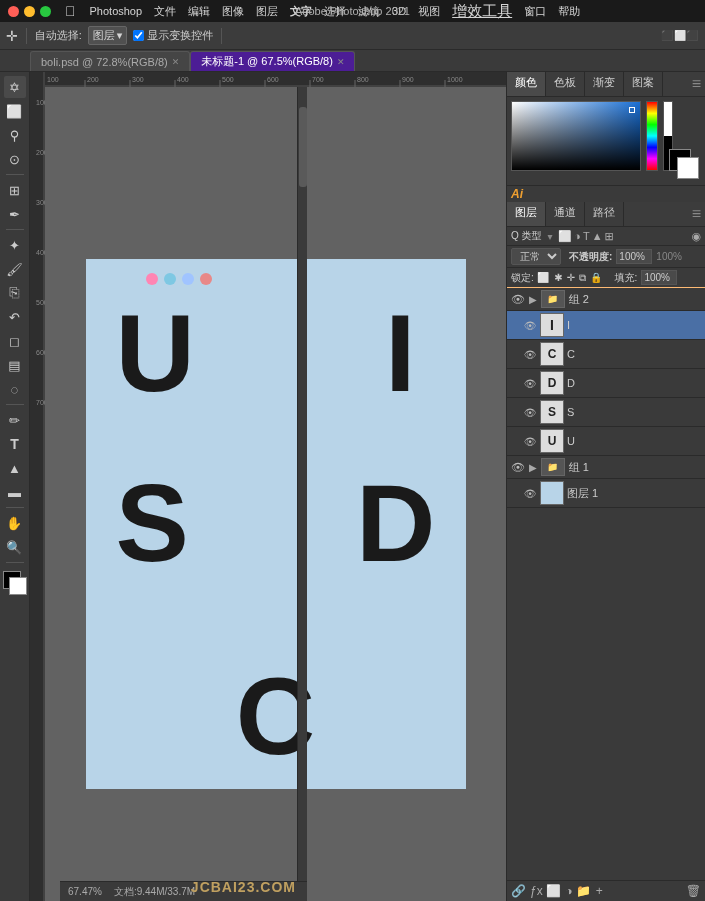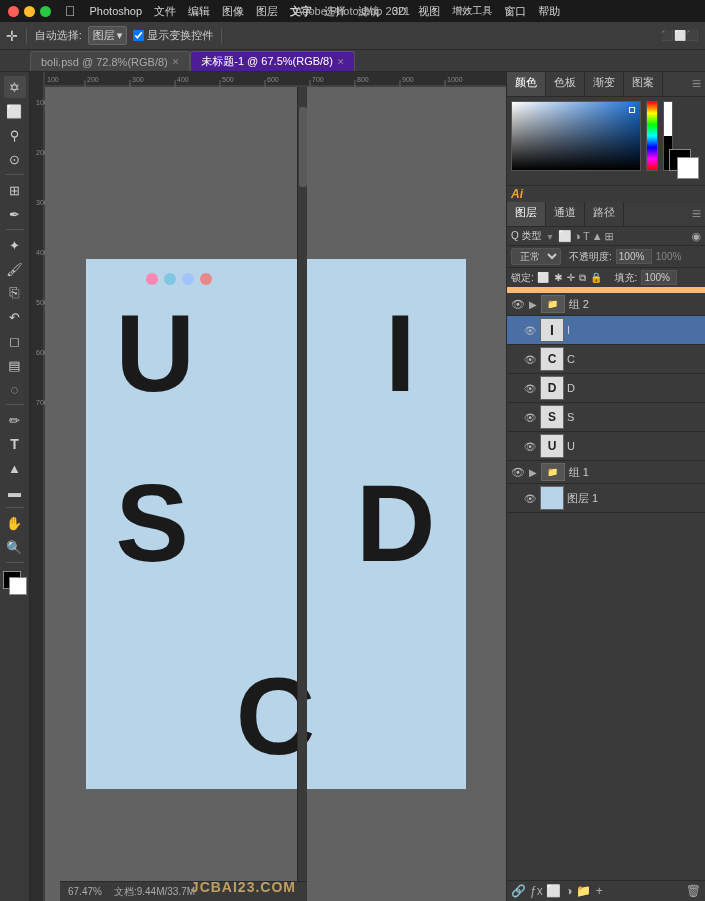--- a/index.html
+++ b/index.html
@@ -454,21 +454,21 @@
       font-size: 10px;
       padding: 1px 4px;
     }
     .layer-props {
       display: flex;
       align-items: center;
       padding: 2px 4px;
       gap: 4px;
       font-size: 10px;
       color: #ccc;
-      border-bottom: 6px solid #fdba74;
+      border-bottom: 1px solid #fdba74;
       flex-wrap: wrap;
     }
 
     
     .layers-list {
       flex: 1;
       overflow-y: auto;
       background: #3a3a3a;
     }
     .layer-group {
@@ -603,21 +603,21 @@
     <span style="font-size:11px; color:#d4d4d4; cursor:pointer;">Photoshop</span>
     <span style="font-size:11px; color:#d4d4d4; cursor:pointer;">文件</span>
     <span style="font-size:11px; color:#d4d4d4; cursor:pointer;">编辑</span>
     <span style="font-size:11px; color:#d4d4d4; cursor:pointer;">图像</span>
     <span style="font-size:11px; color:#d4d4d4; cursor:pointer;">图层</span>
     <span style="font-size:11px; color:#d4d4d4; cursor:pointer;font-weight:bold;">文字</span>
     <span style="font-size:11px; color:#d4d4d4; cursor:pointer;">选择</span>
     <span style="font-size:11px; color:#d4d4d4; cursor:pointer;">滤镜</span>
     <span style="font-size:11px; color:#d4d4d4; cursor:pointer;">3D</span>
     <span style="font-size:11px; color:#d4d4d4; cursor:pointer;">视图</span>
-    <span style="font-size:10px; color:#d4d4d4; cursor:pointer;">增效工具</span>
+    <span style="font-size:15px; color:#d4d4d4; cursor:pointer;text-decoration:underline;">增效工具</span>
     <span style="font-size:11px; color:#d4d4d4; cursor:pointer;">窗口</span>
     <span style="font-size:11px; color:#d4d4d4; cursor:pointer;">帮助</span>
   </div>
   <div class="title-center">Adobe Photoshop 2021</div>
 </div>
 
 <div id="toolbar">
 
   <span style="font-size:14px; color:#ccc; cursor:pointer;">✛</span>
   <div class="toolbar-sep"></div>
@@ -830,21 +830,21 @@
         <span style="font-size:11px; color:#aaa;">T</span>
         <span style="font-size:11px; color:#aaa;">▲</span>
         <span style="font-size:11px; color:#aaa;">⊞</span>
         <span style="margin-left:auto; font-size:11px; color:#aaa;">◉</span>
       </div>
 
       <div class="layer-mode">
         <select class="layer-mode-select">
           <option>正常</option>
         </select>
-        <span style="margin-left:4px; font-size:10px; color:#ccc;">不透明度:</span>
+        <span style="margin-left:4px; font-size:10px; color:#ccc;font-weight:bold;">不透明度:</span>
         <input type="text" value="100%" style="width: 36px; background: rgb(74, 74, 74); border: 1px solid rgb(85, 85, 85); color: rgb(204, 204, 204); font-size: 10px; padding: 1px 2px;">
         <span style="font-size:10px; color:#888;">100%</span>
       </div>
 
       <div class="layer-props">
         <span style="font-size:10px; color:#ccc;">锁定:</span>
         <span style="font-size:10px;">⬜</span>
         <span style="font-size:10px;">✱</span>
         <span style="font-size:10px;">✛</span>
         <span style="font-size:10px;">⧉</span>

